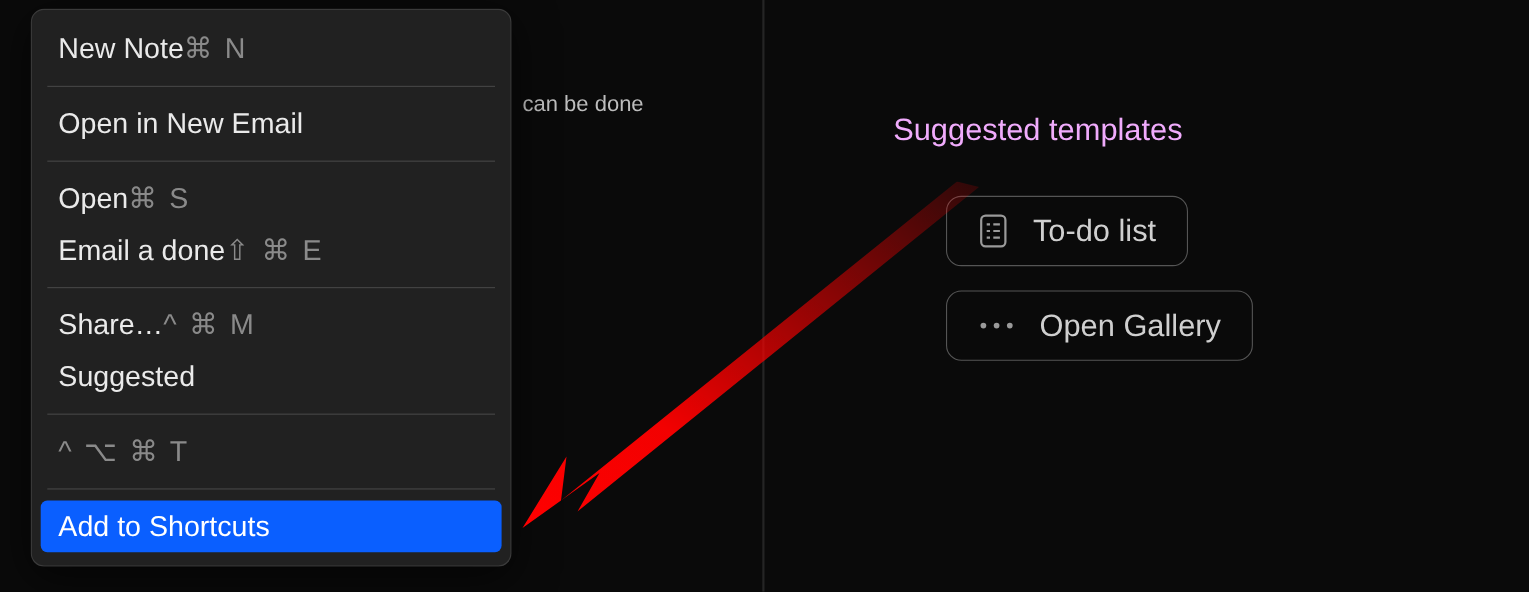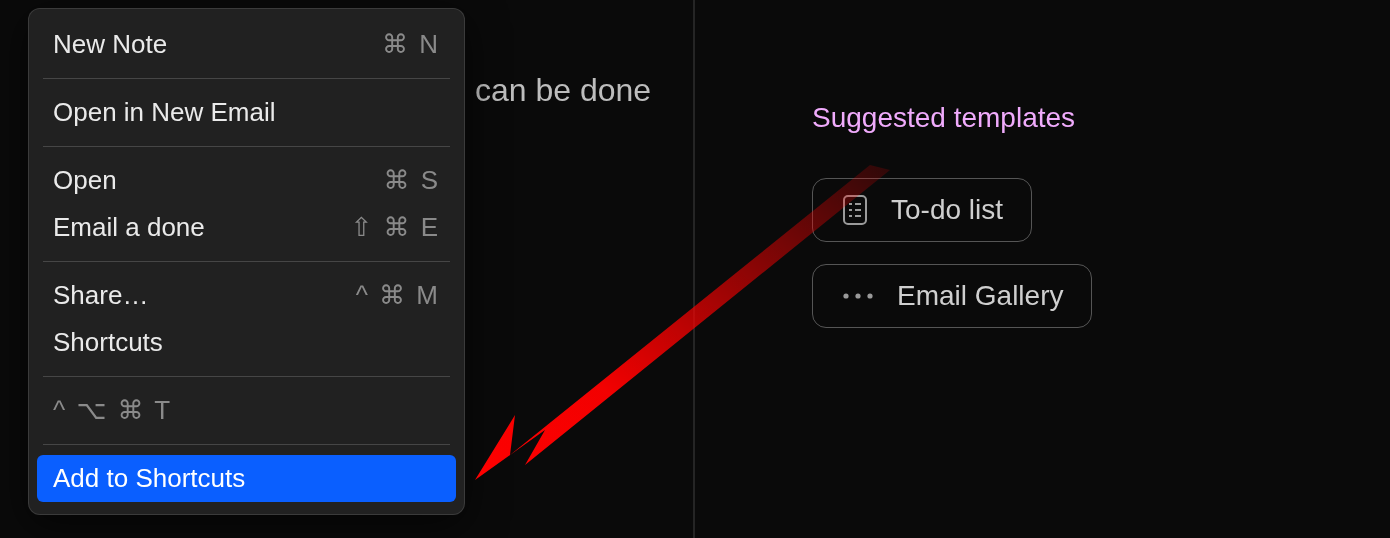--- a/index.html
+++ b/index.html
@@ -22,21 +22,21 @@
       border: 1px solid rgba(120,120,120,0.3);
       border-radius: 12px;
       padding: 8px 0;
       box-shadow: 0 10px 40px rgba(0,0,0,0.6);
     }
     .menu-group {
       padding: 4px 0;
     }
     .menu-item {
       display: flex;
-      justify-content: space-between;
+      justify-content: flex-start;
       align-items: center;
       padding: 8px 24px;
       font-size: 26px;
       font-weight: 400;
       color: #eaeaea;
       cursor: default;
     }
     .menu-item.highlighted {
       background: #0a5fff;
       color: #fff;
@@ -51,22 +51,22 @@
     }
     .menu-divider {
       height: 1px;
       background: rgba(140,140,140,0.35);
       margin: 6px 14px;
     }
     
     .background-text {
       position: absolute;
       left: 475px;
-      top: 72px;
-      font-size: 32px;
+      top: 84px;
+      font-size: 20px;
       color: #bdbdbd;
     }
     
     .vertical-divider {
       position: absolute;
       left: 693px;
       top: 0;
       width: 2px;
       height: 100%;
       background: rgba(90,90,90,0.35);
@@ -79,20 +79,21 @@
     }
     .templates-title {
       font-size: 28px;
       color: #f0abfc;
       margin-bottom: 44px;
     }
     .template-row {
       display: flex;
       gap: 28px;
       margin-bottom: 22px;
+      margin-left: 48px;
     }
     .template-btn {
       display: inline-flex;
       align-items: center;
       gap: 22px;
       padding: 14px 28px;
       border: 1.5px solid rgba(160,160,160,0.5);
       border-radius: 14px;
       font-size: 28px;
       color: #cfcfcf;
@@ -149,21 +150,21 @@
       <span class="menu-shortcut">⇧ ⌘ E</span>
     </div>
   </div>
   <div class="menu-divider"></div>
   <div class="menu-group">
     <div class="menu-item">
       <span>Share…</span>
       <span class="menu-shortcut">^ ⌘ M</span>
     </div>
     <div class="menu-item">
-      <span>Shortcuts</span>
+      <span>Suggested</span>
       <span class="menu-shortcut"></span>
     </div>
   </div>
   <div class="menu-divider"></div>
   <div class="menu-group">
     <div class="menu-item">
       <span class="menu-shortcut">^ ⌥ ⌘ T</span>
     </div>
   </div>
   <div class="menu-divider"></div>
@@ -195,21 +196,21 @@
   </div>
   <div class="template-row">
     <div class="template-btn">
       <span class="template-icon" style="width:34px;">
         <svg width="34" height="10" viewBox="0 0 34 10" fill="currentColor">
           <circle cx="5" cy="5" r="2.6"></circle>
             <circle cx="17" cy="5" r="2.6"></circle>
             <circle cx="29" cy="5" r="2.6"></circle>
         </svg>
       </span>
-      <span>Email Gallery</span>
+      <span>Open Gallery</span>
     </div>
   </div>
 </div>
 
 <svg class="arrow-annotation" viewBox="0 0 420 330">
   <defs>
     <linearGradient id="arrowGrad" x1="100%" y1="0%" x2="0%" y2="100%">
       <stop offset="0%" stop-color="rgba(255,0,0,0.15)"></stop>
       <stop offset="70%" stop-color="rgba(255,0,0,0.95)"></stop>
       <stop offset="100%" stop-color="#ff0000"></stop>

